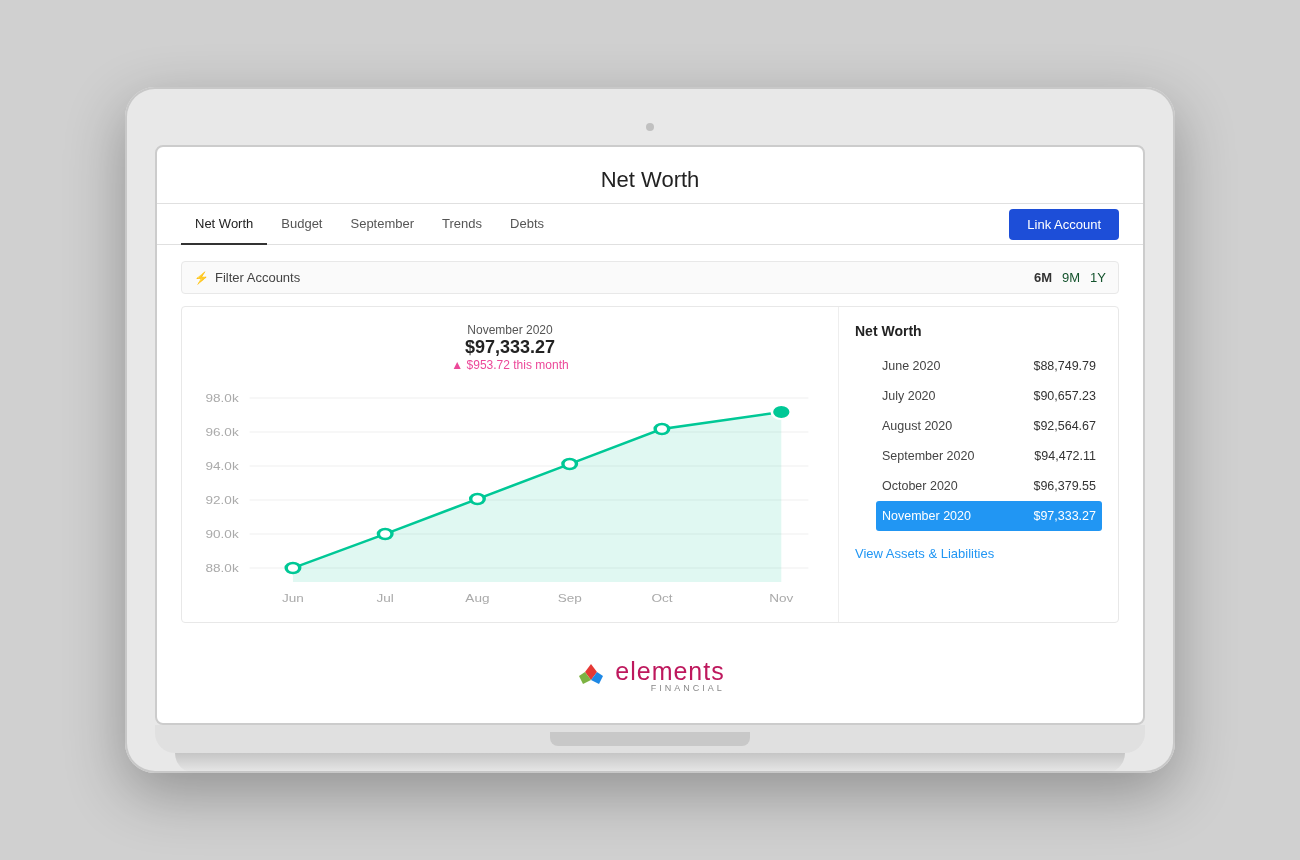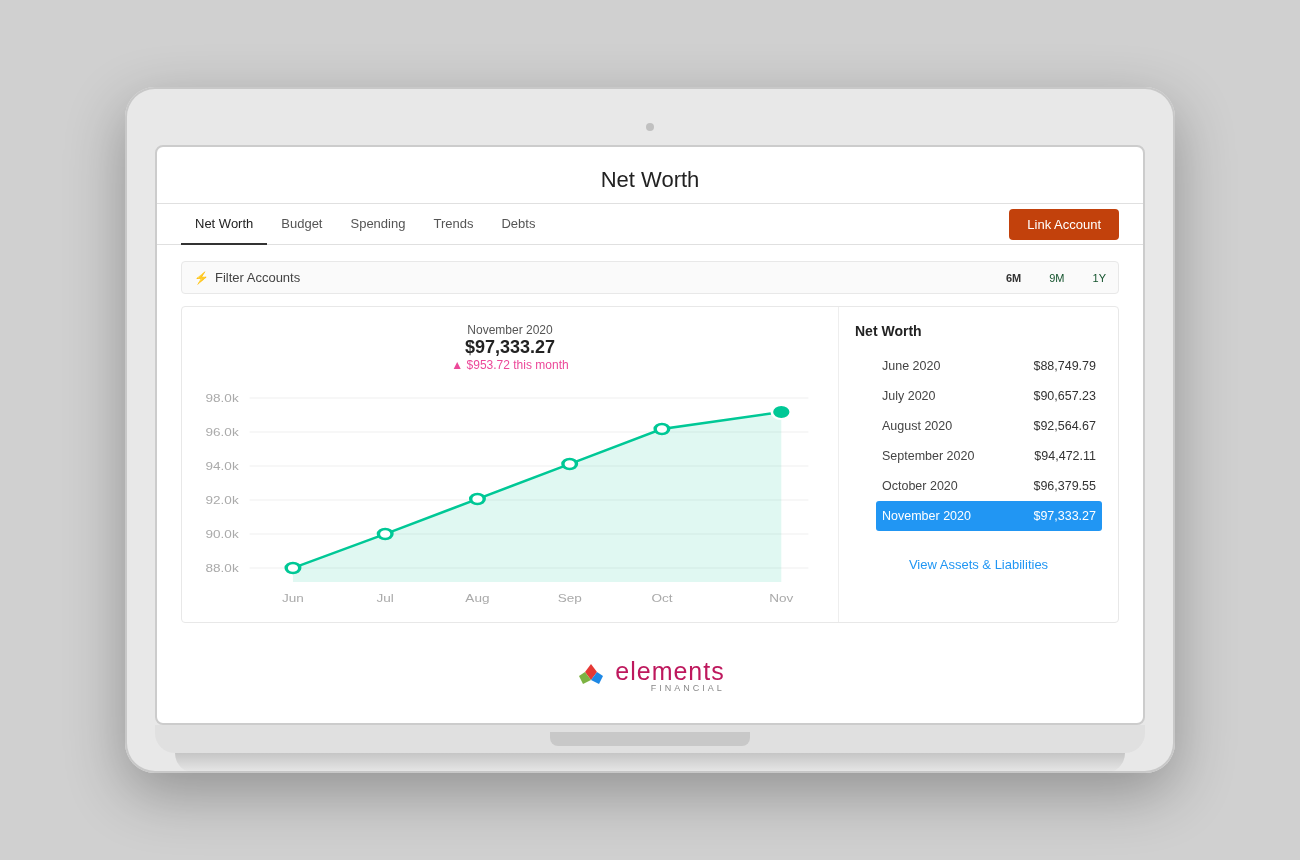--- a/index.html
+++ b/index.html
@@ -96,21 +96,21 @@
       margin-bottom: -1px;
     }
     .nav-tab.active {
       color: #222;
       border-bottom: 2px solid #333;
       font-weight: 500;
     }
     .link-account-btn {
       position: absolute;
       right: 24px;
-      background: #c2410c;
+      background: #1d4ed8;
       color: #fff;
       border: none;
       padding: 8px 18px;
       border-radius: 4px;
       font-size: 13px;
       cursor: pointer;
       font-weight: 500;
     }
 
     .app-content {
@@ -133,22 +133,22 @@
       gap: 6px;
       font-size: 13px;
       color: #444;
     }
     .filter-icon {
       color: #888;
       font-size: 12px;
     }
     .time-filters {
       display: flex;
-      gap: 28px;
-      font-size: 11px;
+      gap: 10px;
+      font-size: 13px;
     }
     .time-filter {
       color: #14532d;
       cursor: pointer;
     }
     .time-filter.active {
       color: #333;
       font-weight: 600;
     }
 
@@ -221,22 +221,21 @@
     .nw-row.highlighted .nw-value {
       color: #fff;
     }
     .nw-value {
       color: #333;
       font-weight: 400;
     }
 
     .view-assets-link {
       display: block;
-      text-align: center;
-      margin-top: 26px;
+      margin-top: 15px;
       font-size: 13px;
       color: #2196f3;
       cursor: pointer;
     }
 
     .logo-area {
       text-align: center;
       padding: 20px;
       display: flex;
       align-items: center;
@@ -276,21 +275,21 @@
   <div class="laptop-screen">
 
     <div class="app-header">
       <h1 class="app-title">Net Worth</h1>
     </div>
 
     <div class="app-nav">
       <div class="nav-tabs">
         <div class="nav-tab active">Net Worth</div>
         <div class="nav-tab">Budget</div>
-        <div class="nav-tab">Spending</div>
+        <div class="nav-tab">September</div>
         <div class="nav-tab">Trends</div>
         <div class="nav-tab">Debts</div>
       </div>
       <button class="link-account-btn">Link Account</button>
     </div>
 
     <div class="app-content">
 
       <div class="filter-bar">
         <div class="filter-left">

